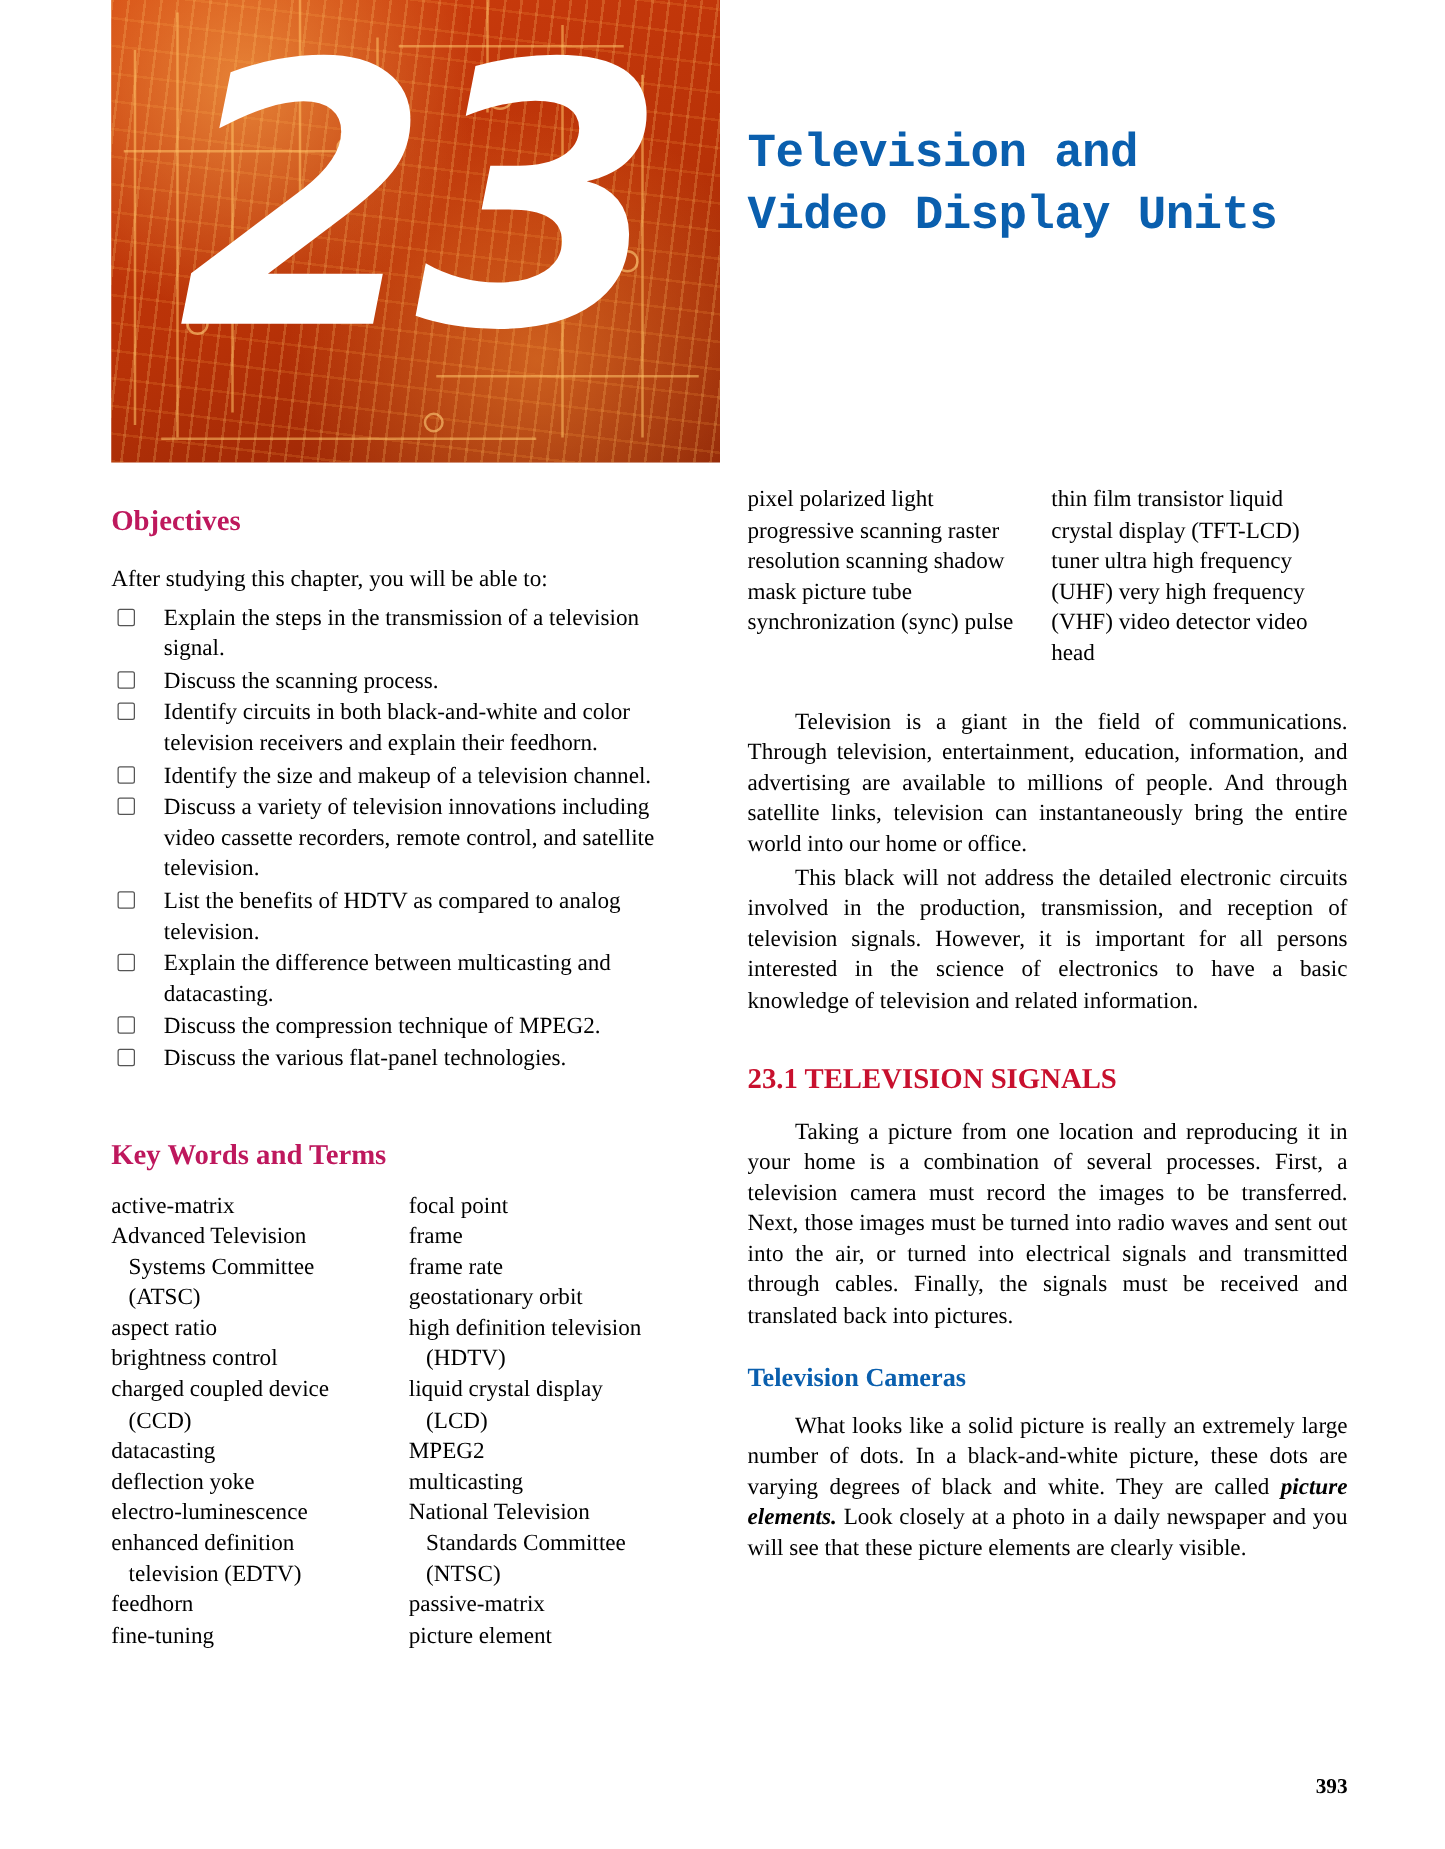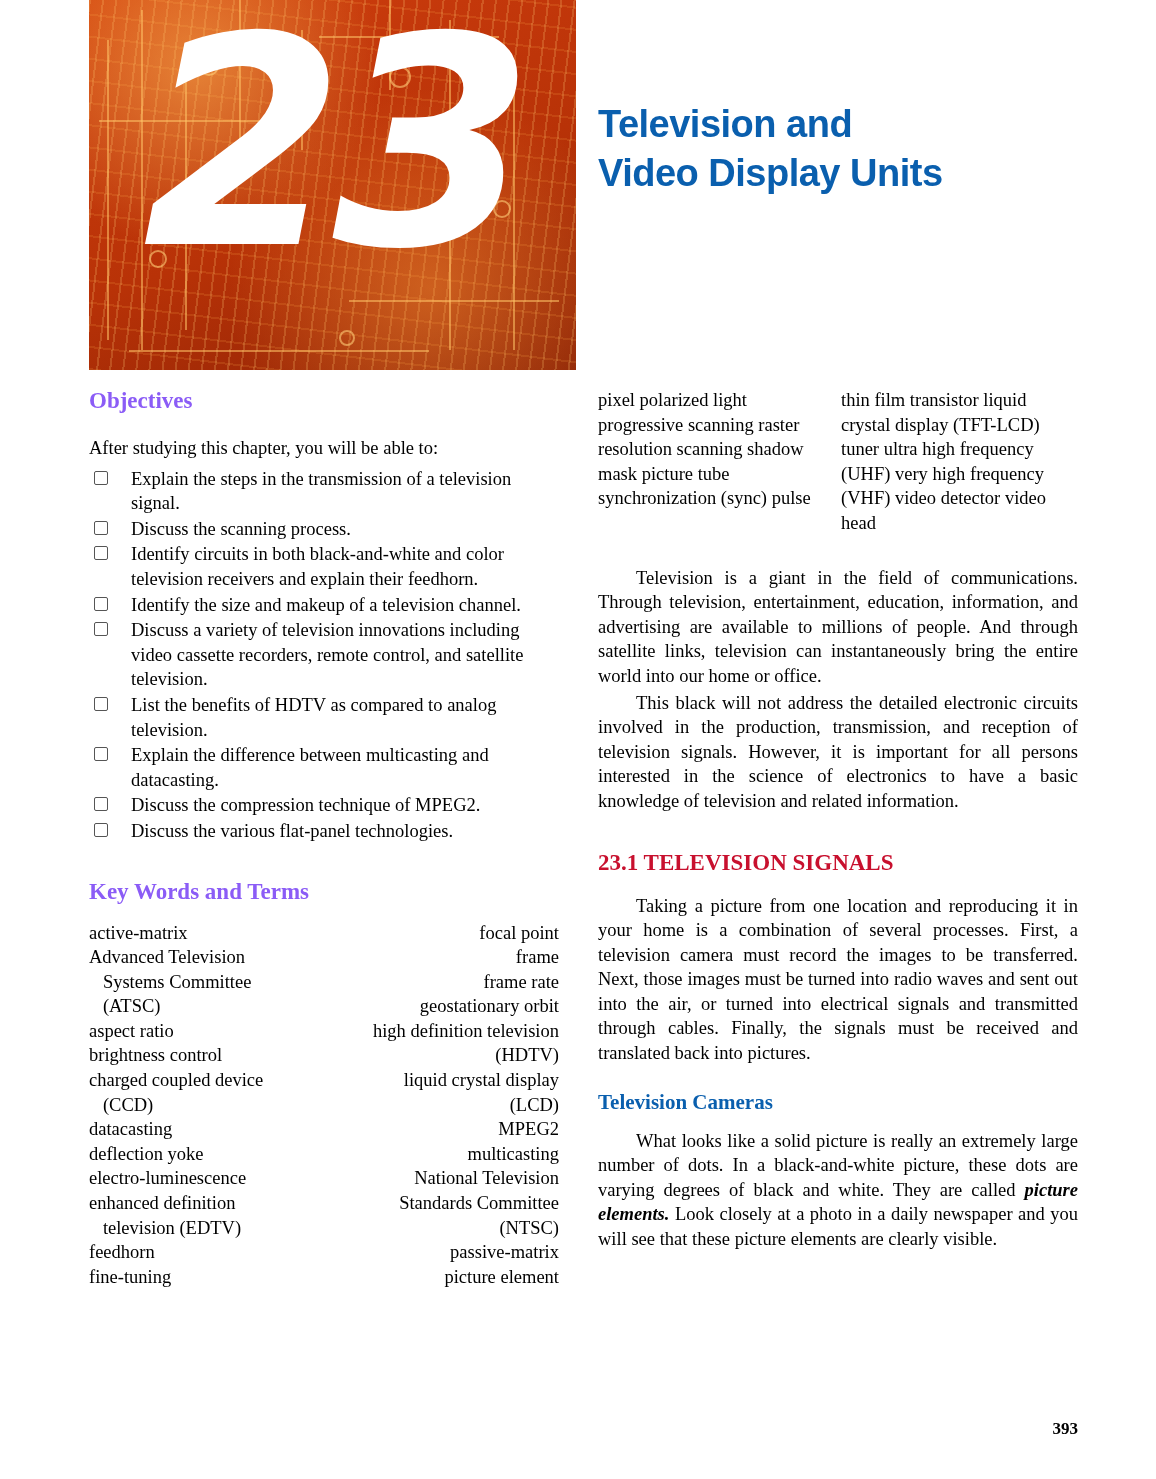--- a/index.html
+++ b/index.html
@@ -37,42 +37,42 @@
     background: rgba(255, 196, 104, 0.55);
   }
   .chapter-art .pad {
     position: absolute;
     border-radius: 50%;
     border: 2px solid rgba(255, 205, 120, 0.6);
   }
   .chapter-number {
     position: absolute;
     left: 0;
-    top: 0;
+    top: 16px;
     width: 487px;
     height: 268px;
     display: flex;
     align-items: center;
     justify-content: center;
     font-family: "DejaVu Sans", sans-serif;
     font-weight: bold;
     font-style: italic;
     font-size: 290px;
     letter-spacing: -12px;
     color: #ffffff;
     line-height: 1;
     padding-top: 20px;
     box-sizing: border-box;
   }
   .chapter-title {
     position: absolute;
     left: 598px;
     top: 100px;
     width: 520px;
-    font-family: Liberation Sans, sans-serif;
+    font-family: Liberation Mono, monospace;
     font-weight: bold;
     font-size: 38px;
     line-height: 1.28;
     color: #0a5fae;
     letter-spacing: -0.5px;
   }
 
   
   .col-left {
     position: absolute;
@@ -84,22 +84,22 @@
     position: absolute;
     left: 598px;
     top: 388px;
     width: 480px;
   }
 
   h2.section-head {
     font-family: "Liberation Serif", serif;
     font-weight: bold;
     font-size: 23px;
-    color: #8b5cf6;
-    margin: 0 0 22px 0;
+    color: #be185d;
+    margin: 16px 0 22px 0;
   }
   h2.section-head.tight {
     margin-bottom: 16px;
   }
   h2.red-head {
     font-family: "Liberation Serif", serif;
     font-weight: bold;
     font-size: 23px;
     color: #c8102e;
     margin: 0 0 18px 0;
@@ -154,21 +154,21 @@
     margin-top: 16px;
   }
   .kw-col {
     width: 50%;
     font-size: 18.5px;
     line-height: 1.33;
   }
   .kw-col .kw {
     white-space: pre-wrap;
   }
-  .kw-col-right { padding-left: 6px; text-align: right; }
+  .kw-col-right { padding-left: 6px; }
 
   .terms-top {
     display: flex;
     margin-bottom: 30px;
   }
   .terms-top .tcol {
     width: 50%;
     font-size: 18.5px;
     line-height: 1.33;
   }

